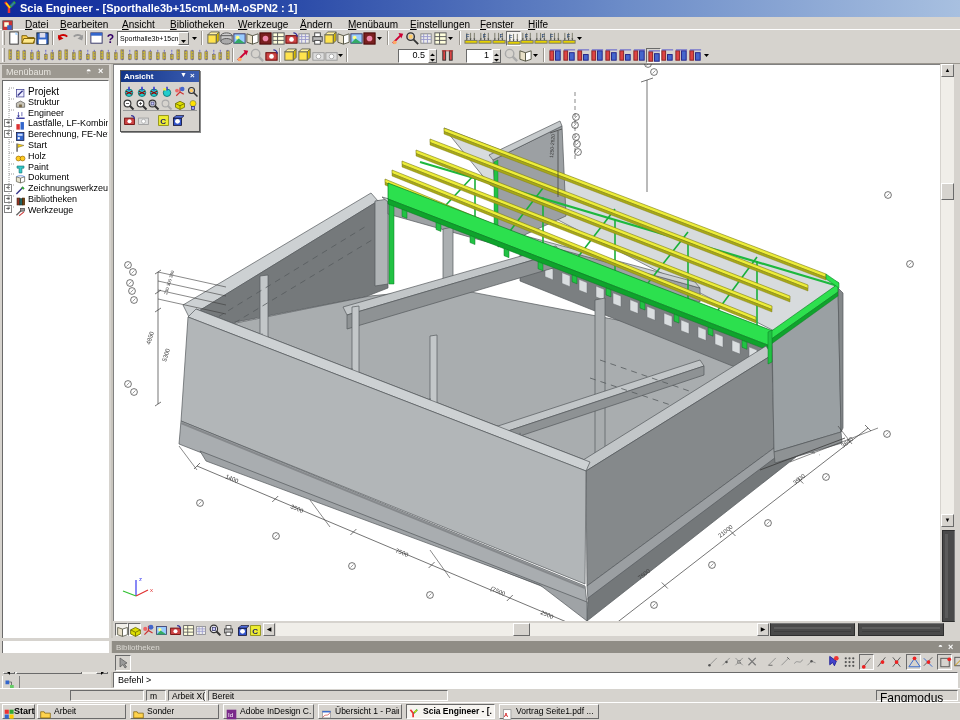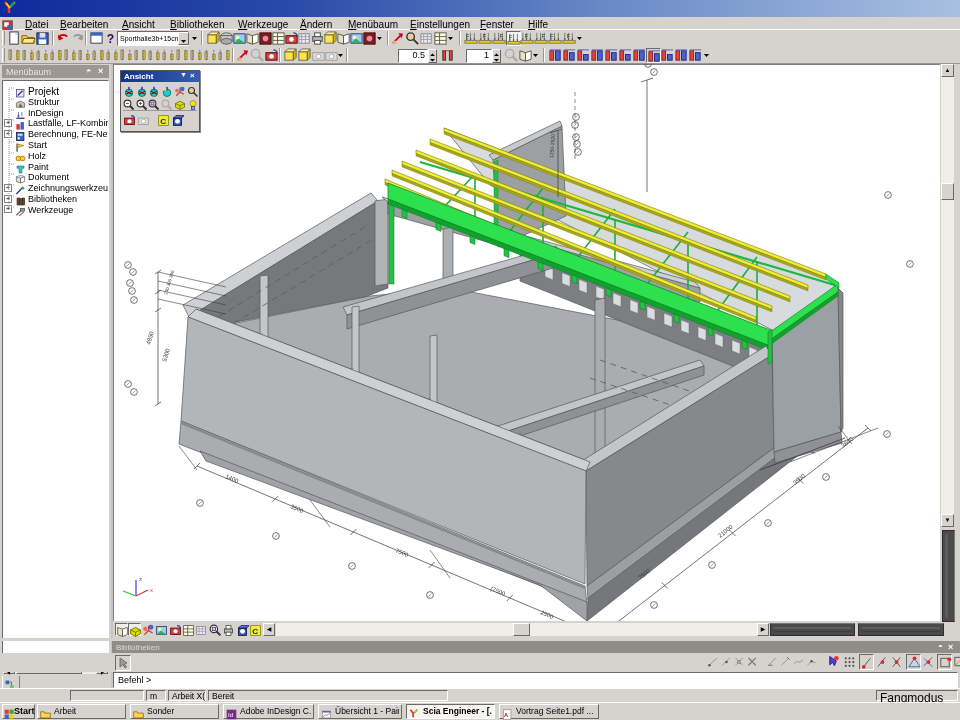--- a/index.html
+++ b/index.html
@@ -5,20 +5,21 @@
 .t{position:absolute;white-space:nowrap;}
 </style></head><body>
 <div style="position:relative;width:960px;height:720px;background:#d6d3ce;overflow:hidden;font-family:'Liberation Sans',sans-serif;">
 <div style="position:absolute;left:0px;top:0px;width:960px;height:17px;background:linear-gradient(90deg,#0f2a9c 0%,#2a4aa8 30%,#6c8cc8 65%,#a8c0e0 100%);"></div>
 <div style="position:absolute;left:3px;top:1px;width:14px;height:14px;"><svg width="14" height="14" viewBox="0 0 14 14">
         <path d="M2 1 L6 6 L6 12" stroke="#e33" stroke-width="2.5" fill="none"></path>
         <path d="M12 1 L7 6" stroke="#3a3" stroke-width="2.5"></path>
         <path d="M3 2 L7 7" stroke="#fd0" stroke-width="1.5"></path>
         <path d="M11 2 L8 5" stroke="#36c" stroke-width="1.5"></path>
       </svg></div>
+<div class="t" style="left:20px;top:2px;font-size:11px;font-weight:bold;color:#fff;">Scia Engineer - [Sporthalle3b+15cmLM+M-oSPN2 : 1]</div>
 <div style="position:absolute;left:0px;top:17px;width:960px;height:13px;background:#d6d3ce;border-bottom:1px solid #fff;"></div>
 <div style="position:absolute;left:2px;top:18px;width:13px;height:12px;"><svg width="12" height="12" viewBox="0 0 16 16">
         <rect x="1" y="1" width="13" height="13" fill="#c33" stroke="#555"></rect>
         <rect x="3" y="3" width="6" height="6" fill="#ffd"></rect>
         <rect x="7" y="7" width="6" height="6" fill="#36c"></rect>
       </svg></div>
 <div class="t" style="left:25px;top:19px;font-size:10px;color:#000;"><span style="text-decoration:underline;">D</span>atei</div>
 <div class="t" style="left:60px;top:19px;font-size:10px;color:#000;"><span style="text-decoration:underline;">B</span>earbeiten</div>
 <div class="t" style="left:122px;top:19px;font-size:10px;color:#000;"><span style="text-decoration:underline;">A</span>nsicht</div>
 <div class="t" style="left:170px;top:19px;font-size:10px;color:#000;"><span style="text-decoration:underline;">B</span>ibliotheken</div>
@@ -421,21 +422,21 @@
     <div style="position:absolute;left:15px;top:95.8px;width:11px;height:11px;"><svg width="11" height="11" viewBox="0 0 16 16">
         <path d="M2 6 L8 3 L14 6 L14 12 L2 12 Z" fill="#c8c4b8" stroke="#555"></path>
         <rect x="6" y="8" width="4" height="4" fill="#764"></rect>
       </svg></div>
     <div class="t" style="left:28px;top:96.8px;font-size:9px;color:#000;max-width:80px;overflow:hidden;">Struktur</div>
     <div style="position:absolute;left:15px;top:106.6px;width:11px;height:11px;"><svg width="11" height="11" viewBox="0 0 16 16">
         <path d="M2 12 H14" stroke="#339" stroke-width="2"></path>
         <path d="M5 3 V9 M10 3 V9" stroke="#339"></path>
         <path d="M3 8 L7 8 L5 11 Z" fill="#339"></path>
       </svg></div>
-    <div class="t" style="left:28px;top:107.6px;font-size:9px;color:#000;max-width:80px;overflow:hidden;">InDesign</div>
+    <div class="t" style="left:28px;top:107.6px;font-size:9px;color:#000;max-width:80px;overflow:hidden;">Engineer</div>
     <div style="position:absolute;left:4px;top:118.89999999999999px;width:8px;height:8px;background:#fff;border:1px solid #848484;font-size:8px;line-height:6px;text-align:center;color:#000;">+</div>
     <div style="position:absolute;left:15px;top:117.39999999999999px;width:11px;height:11px;"><svg width="11" height="11" viewBox="0 0 16 16">
         <rect x="2" y="6" width="5" height="8" fill="#d33"></rect>
         <rect x="8" y="3" width="5" height="11" fill="#36c"></rect>
       </svg></div>
     <div class="t" style="left:28px;top:118.39999999999999px;font-size:9px;color:#000;max-width:80px;overflow:hidden;">Lastfälle, LF-Kombination</div>
     <div style="position:absolute;left:4px;top:129.7px;width:8px;height:8px;background:#fff;border:1px solid #848484;font-size:8px;line-height:6px;text-align:center;color:#000;">+</div>
     <div style="position:absolute;left:15px;top:128.2px;width:11px;height:11px;"><svg width="11" height="11" viewBox="0 0 16 16">
         <rect x="2" y="2" width="11" height="12" fill="#36c" stroke="#113"></rect>
         <rect x="4" y="4" width="7" height="3" fill="#cdf"></rect>

